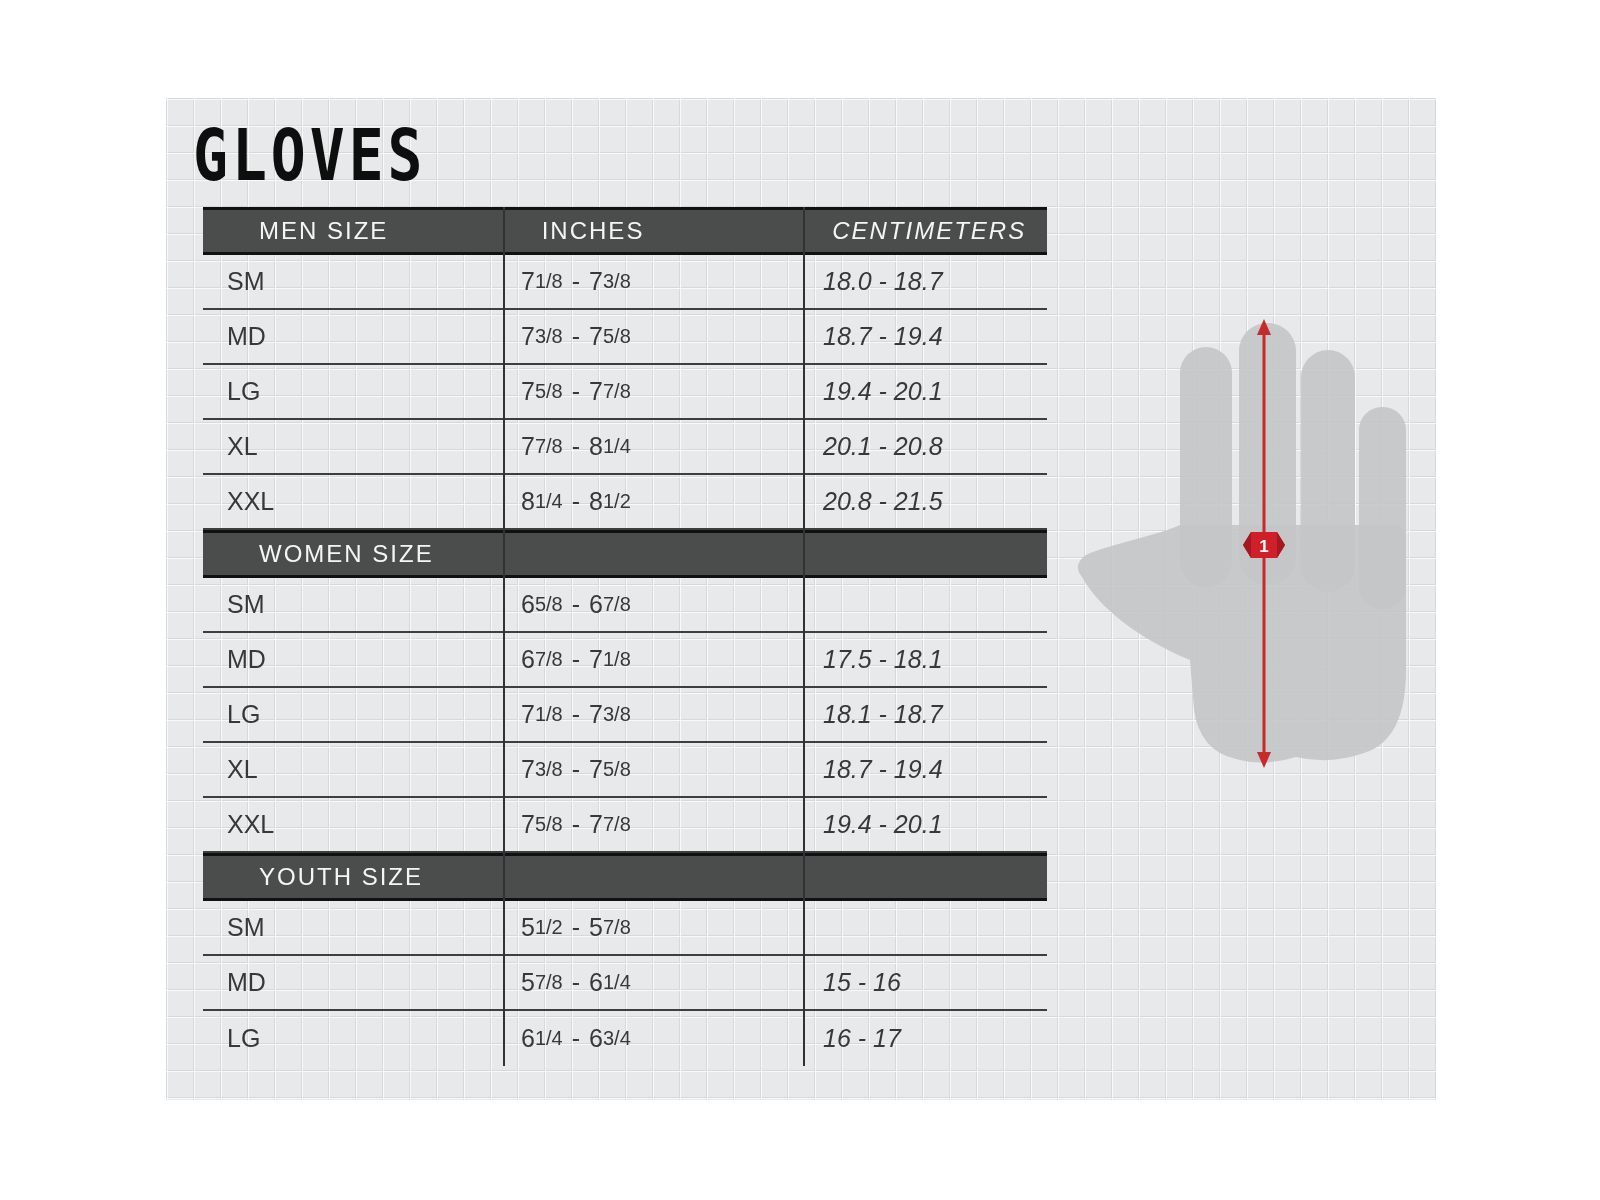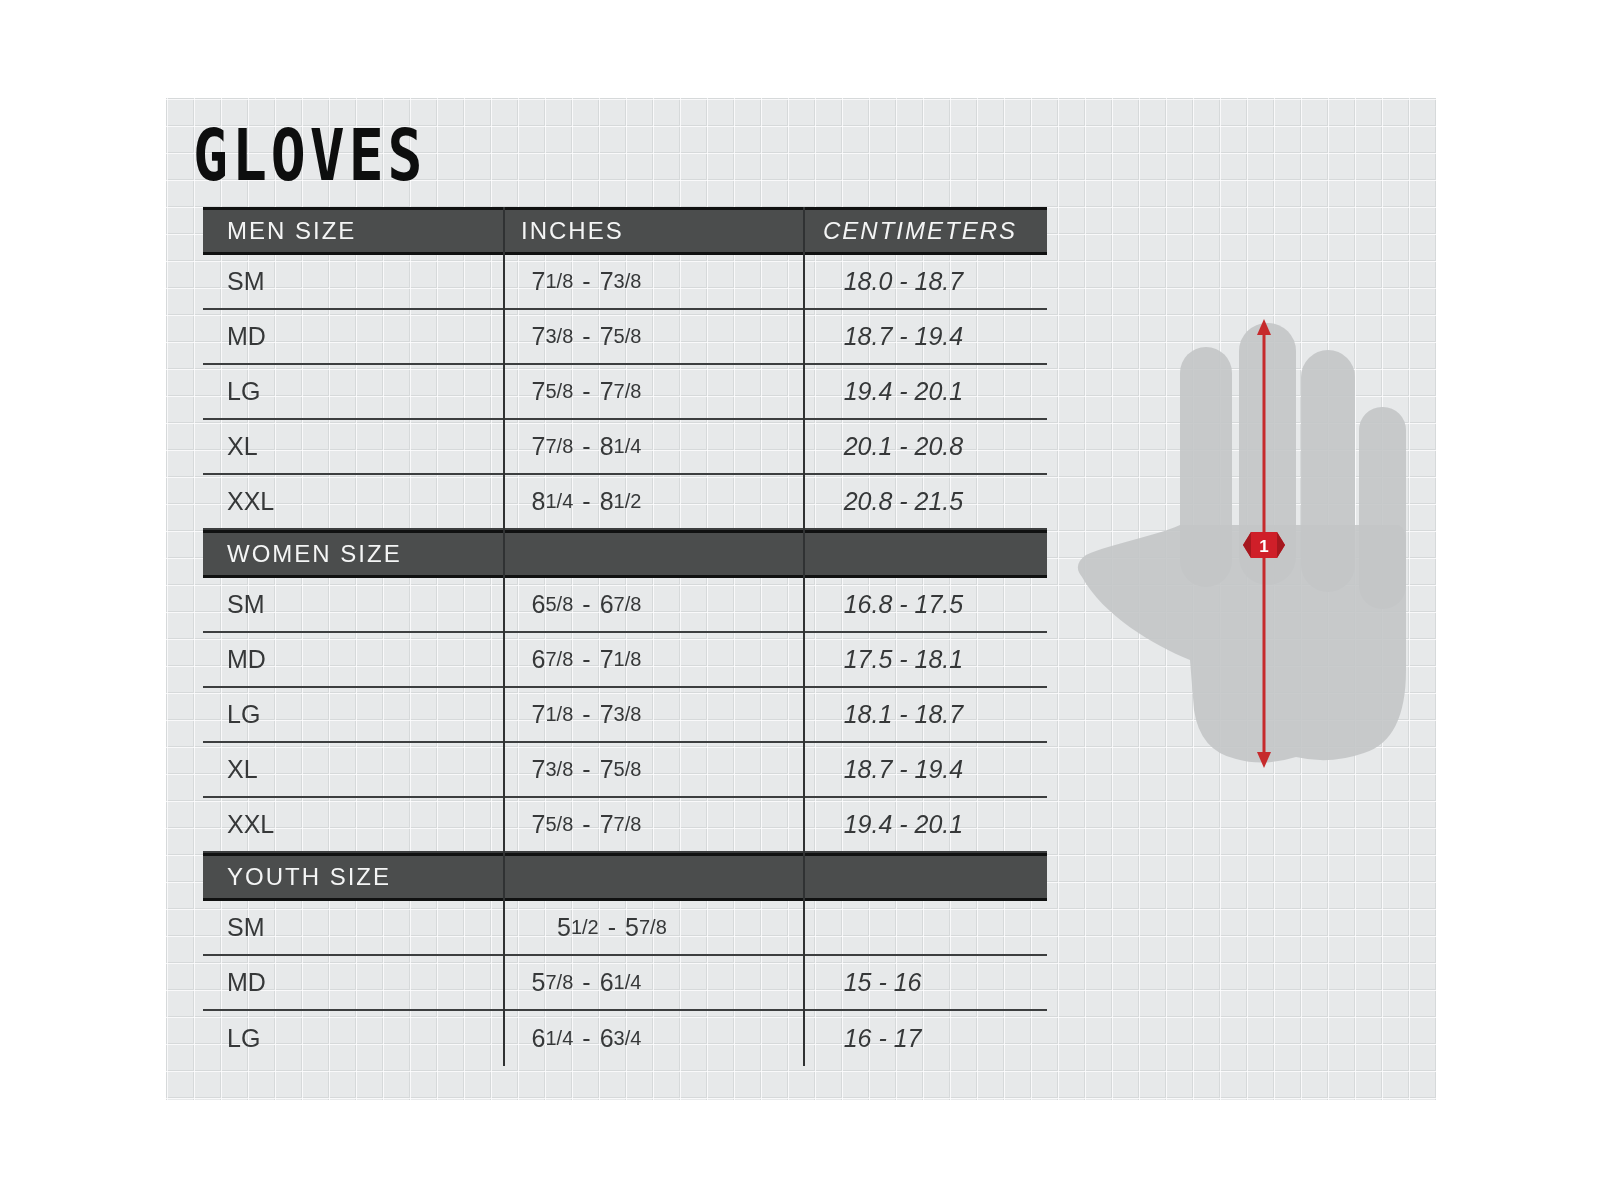--- a/index.html
+++ b/index.html
@@ -28,25 +28,25 @@
   }
   .size-table{
     position:absolute;left:37px;top:109px;width:844px;
   }
   .vline{position:absolute;top:0;height:100%;width:2px;background:#303233;z-index:5;}
   .vline-1{left:300px;}
   .vline-2{left:600px;}
   .bar{
     height:48px;box-sizing:border-box;display:flex;align-items:center;
     background:#4b4d4d;border-top:3px solid #101111;border-bottom:3px solid #101111;
-    color:#f4f5f5;font-size:24px;letter-spacing:2px;
+    color:#f4f5f5;font-size:24px;letter-spacing:2px;padding-left:32px;
   }
   .row{
     height:55px;box-sizing:border-box;display:flex;align-items:center;
-    border-bottom:2px solid #3c3e3f;color:#363839;font-size:25px;gap:36px;
+    border-bottom:2px solid #3c3e3f;color:#363839;font-size:25px;
   }
   .row.last{border-bottom:none;}
   .c0,.c1,.c2{box-sizing:border-box;height:100%;display:flex;align-items:center;}
   .c0{width:300px;padding-left:24px;}
   .c1{width:300px;padding-left:18px;}
   .c2{width:244px;padding-left:20px;font-style:italic;}
   .c1 sup{font-size:20px;letter-spacing:0;line-height:1;vertical-align:super;position:relative;top:-1px;}
   .dash{margin:0 9px;}
   .hand-wrap{position:absolute;left:902px;top:217px;width:338px;height:455px;}
 </style>
@@ -127,21 +127,20 @@
       </div>
       <div class="row">
         <div class="c0">SM</div>
         <div class="c1">
           <span>6</span>
           <sup>5/8</sup>
           <span class="dash">-</span>
           <span>6</span>
           <sup>7/8</sup>
         </div>
-        <div class="c2">16.8 - 17.5</div>
       </div>
       <div class="row">
         <div class="c0">MD</div>
         <div class="c1">
           <span>6</span>
           <sup>7/8</sup>
           <span class="dash">-</span>
           <span>7</span>
           <sup>1/8</sup>
         </div>

